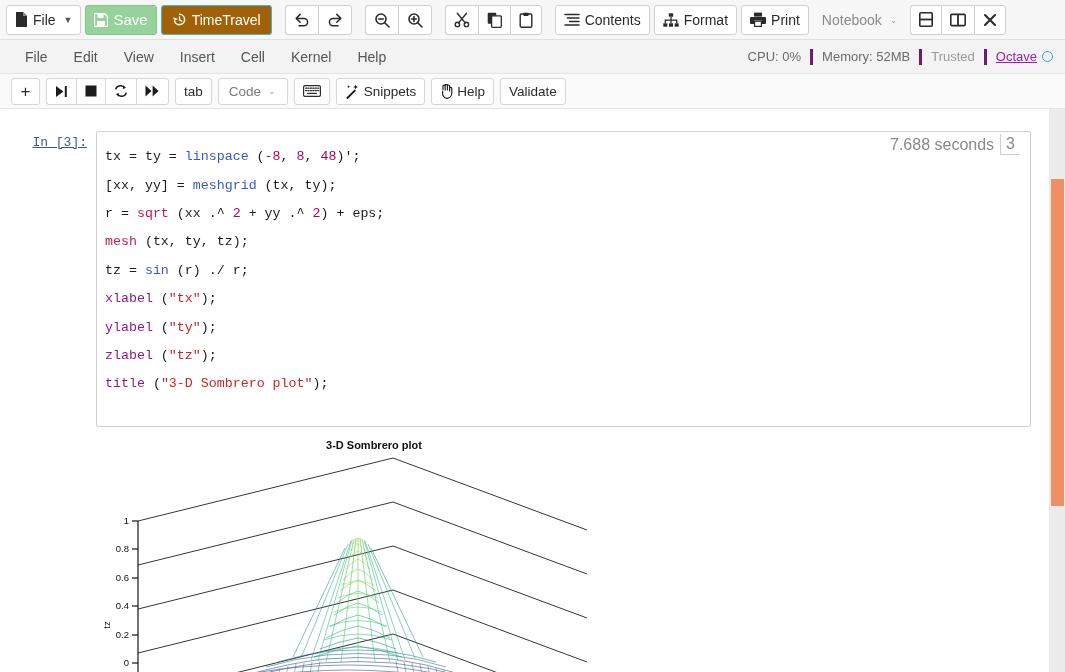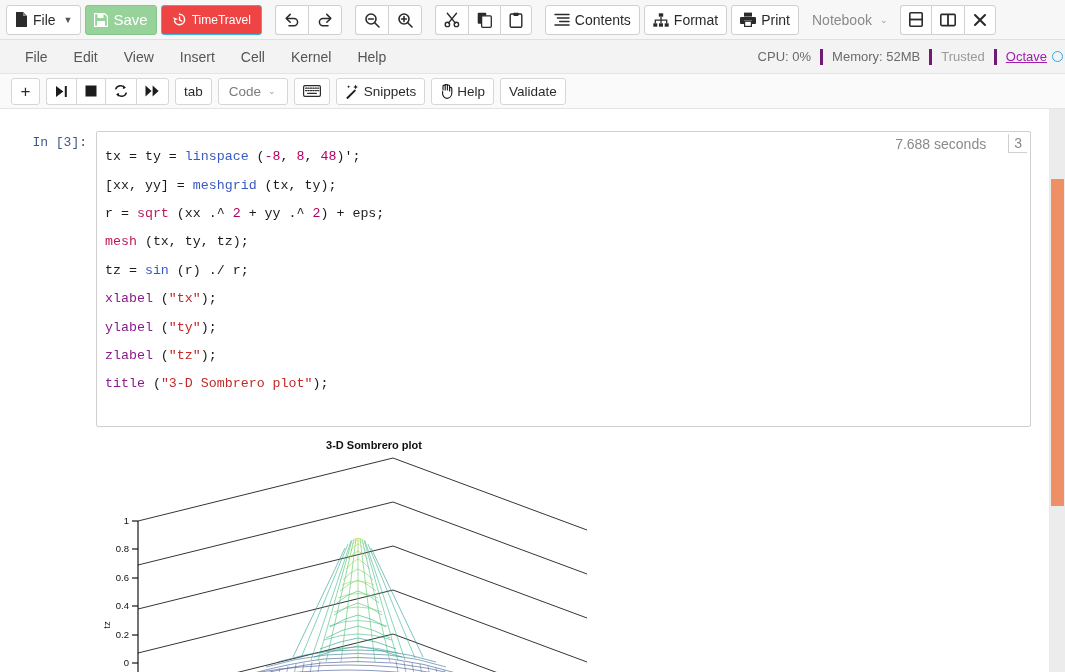--- a/index.html
+++ b/index.html
@@ -27,42 +27,42 @@
     display:inline-flex; align-items:center; justify-content:center;
     gap:5px; padding:0 8px; margin:0 2px;
     font-size:14px; color:#2b2b2b; cursor:pointer;
     white-space:nowrap;
     font-family:"Liberation Sans", sans-serif;
   }
   .btn.group-l { border-radius:3px 0 0 3px; margin-right:0; border-right-width:0; }
   .btn.group-m { border-radius:0; margin:0; border-right-width:0; }
   .btn.group-r { border-radius:0 3px 3px 0; margin-left:0; }
   .btn-save { background:#96d29a; border-color:#85c68a; color:#fff; font-size:15px; padding:0 8px; }
-  .btn-time { background:#ef4444; border-color:#3cb6dd; color:#fff; font-size:12px; padding:0 10px; }
+  .btn-time { background:#a16207; border-color:#3cb6dd; color:#fff; font-size:14px; padding:0 10px; }
   .btn-plain { border-color:transparent; background:transparent; color:#8a8a8a; }
   .ico { display:inline-block; line-height:1; }
   .ico svg { display:block; }
   .sep { width:9px; }
   .caret { font-size:9px; color:#555; margin-left:3px; }
 
   
   .menubar {
     height:34px; width:1065px;
     background:#f3f3f3;
     border-bottom:1px solid #e4e4e4;
     display:flex; align-items:center; padding-left:12px;
   }
   .menu-item {
     padding:0 13px; height:34px;
     display:flex; align-items:center;
     font-size:14px; color:#555; cursor:pointer;
   }
   .status-area {
     margin-left:auto; display:flex; align-items:center;
-    height:34px; font-size:13px;
+    height:34px; padding-right:10px; font-size:13px;
   }
   .status-area .sitem { padding:0 9px; color:#6b6b6b; border-left:3px solid #701a75; display:flex; align-items:center; gap:5px; height:16px;}
   .status-area .sitem:first-child { border-left:none; }
   .status-area .trusted { color:#9a9a9a; }
   .status-area .kernel { color:#a21caf; padding-right:2px;text-decoration:underline;}
   .kcircle { width:11px; height:11px; border:1.6px solid #33a7e8; border-radius:50%; display:inline-block; }
 
   
   .celltoolbar {
     height:35px; width:1065px;
@@ -87,44 +87,44 @@
   .nb-page {
     position:absolute; left:0; top:0;
     width:1050px; height:563px;
     background:#fff;
     border-right:1px solid #e9e9e9;
   }
   .cell-row { display:flex; padding:22px 0 0 0; }
   .prompt {
     width:96px; text-align:right; padding-right:9px;
     font-family:"Liberation Mono", monospace;
-    font-size:13px; color:#3b5a8c; padding-top:4px; flex:none;
+    font-size:13px; color:#3b5a8c; padding-top:4px; flex:none;text-decoration:underline;
   }
   .input-box {
     position:relative;
     flex:1; margin-right:18px;
     border:1px solid #cfcfcf; background:#fff;
     border-radius:2px;
     padding:4px 8px 6px 8px;
     min-height:136px;
   }
   .code {
     font-family:"Liberation Mono", monospace;
     font-size:13.3px; line-height:14.2px;
     color:#1c1c1c; white-space:pre;
   }
   .k-fn { color:#be185d;font-family:Liberation Mono, monospace; }        
   .k-cmd { color:#8b1a8b; }       
   .k-num { color:#b00060; }       
   .k-str { color:#c62828; }       
   .k-blue { color:#3858c4; }      
   .exec-meta {
-    position:absolute; top:2px; right:3px;
-    display:flex; align-items:center; gap:16px;
-    font-size:14px; color:#8a8a8a;
+    position:absolute; top:2px; right:10px;
+    display:flex; align-items:center; gap:0;
+    font-size:16px; color:#8a8a8a;
   }
   .exec-time { padding:1px 6px; }
   .exec-count {
     border:1px solid #cfcfcf; border-top:none; border-right:none;
     padding:1px 5px; color:#8a8a8a; background:#fff;
   }
 
   
   .plot-area { padding-left:96px; padding-top:8px; }
   .plot-svg { display:block; }

